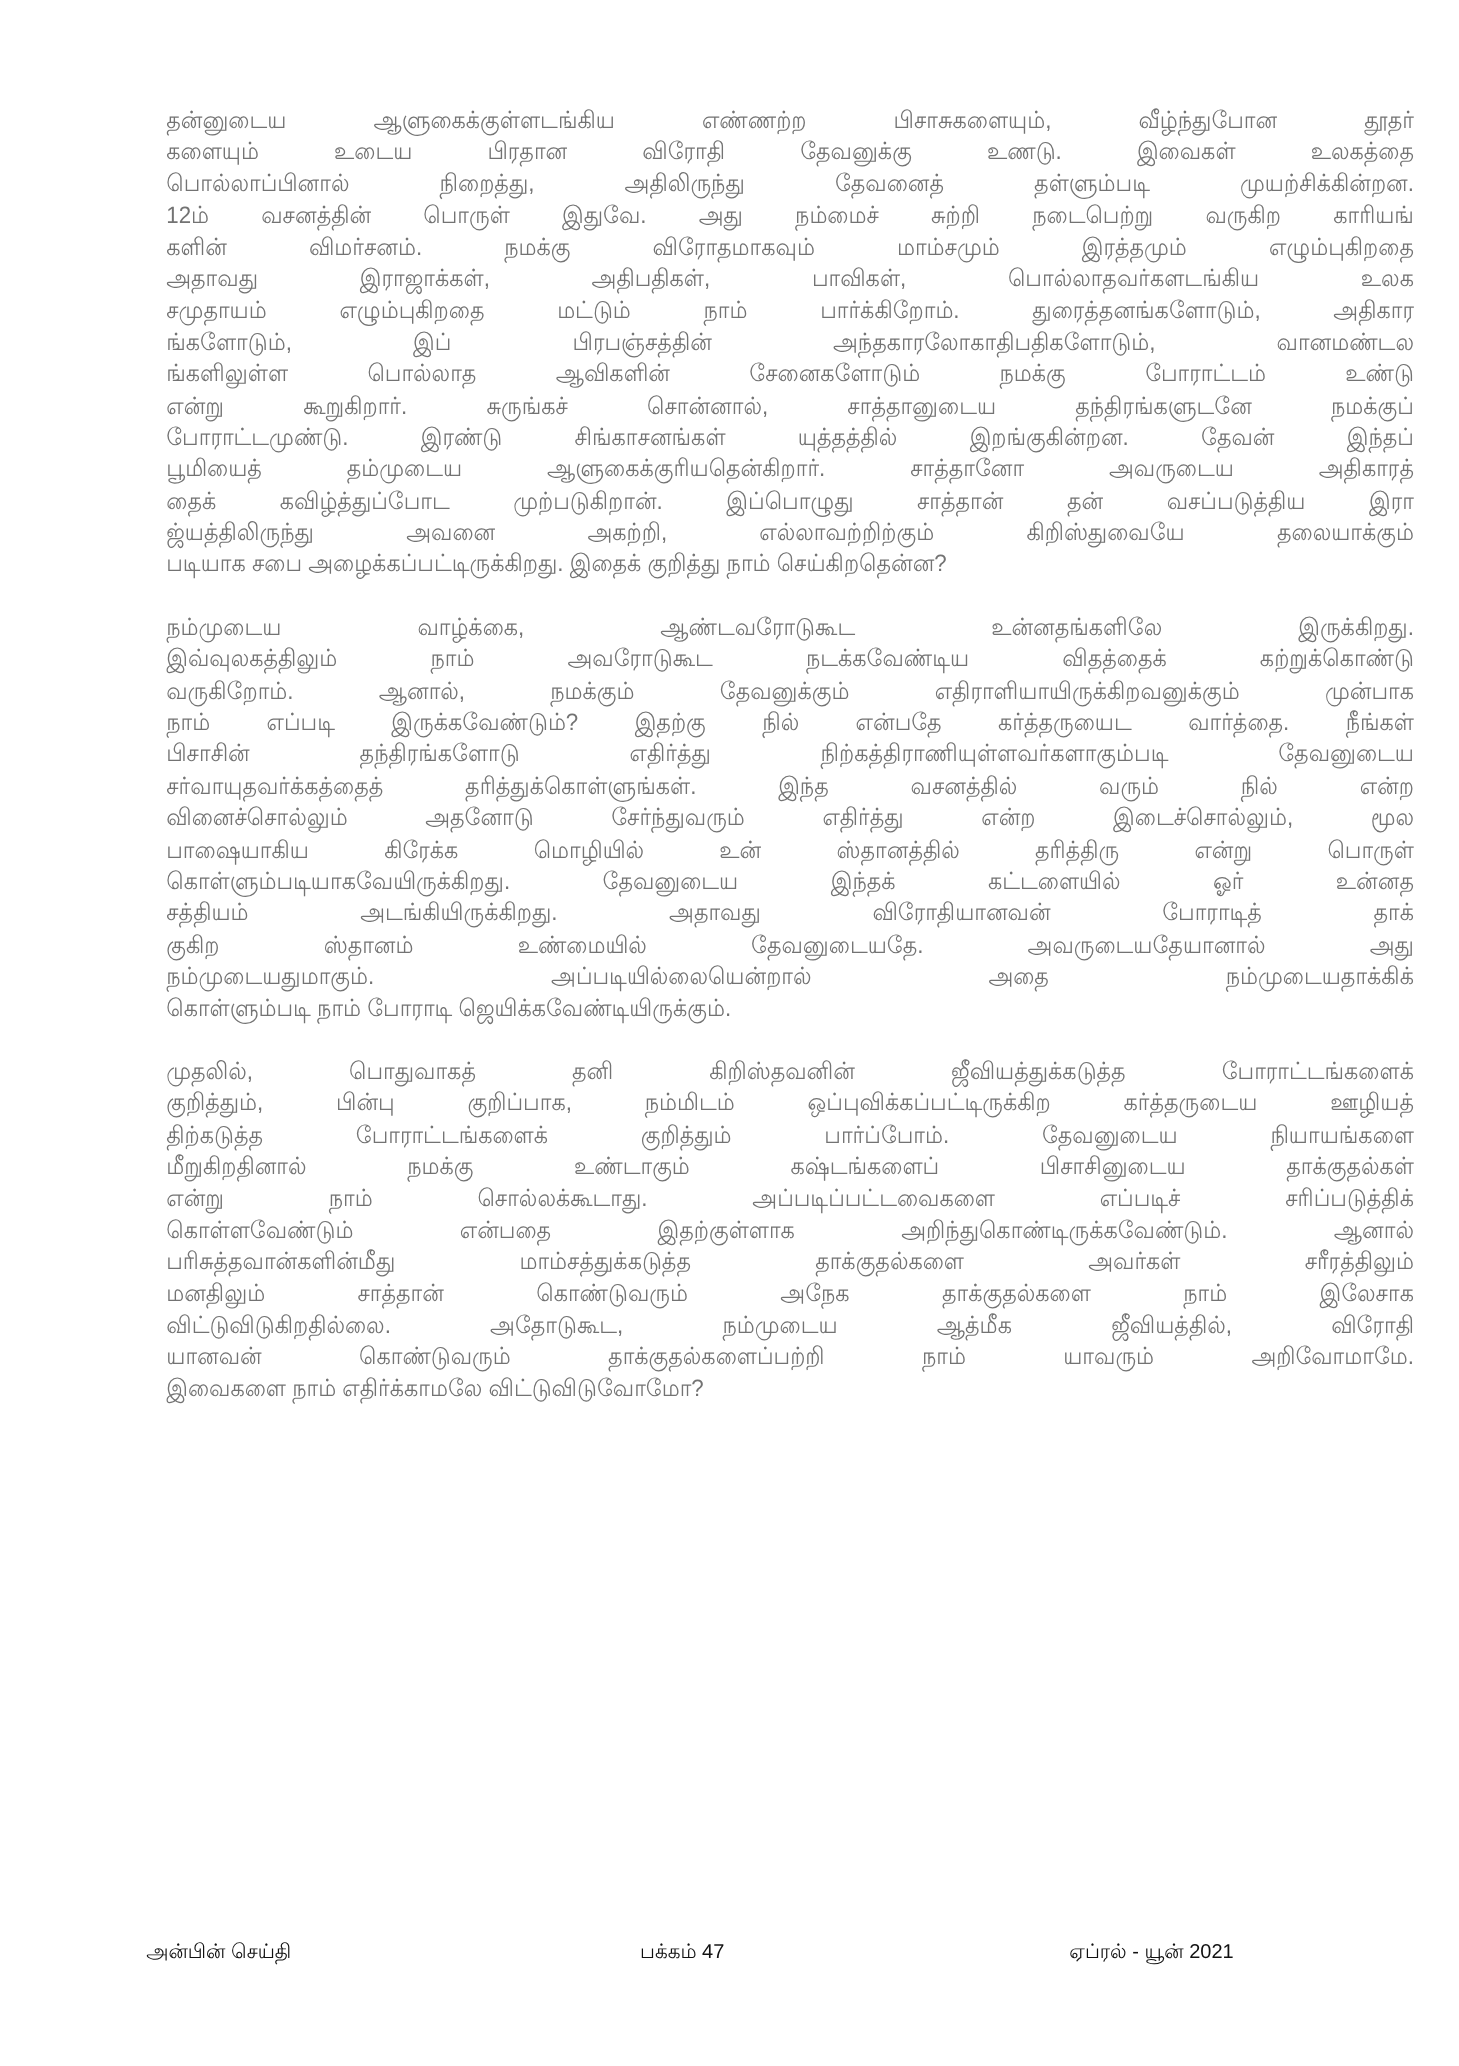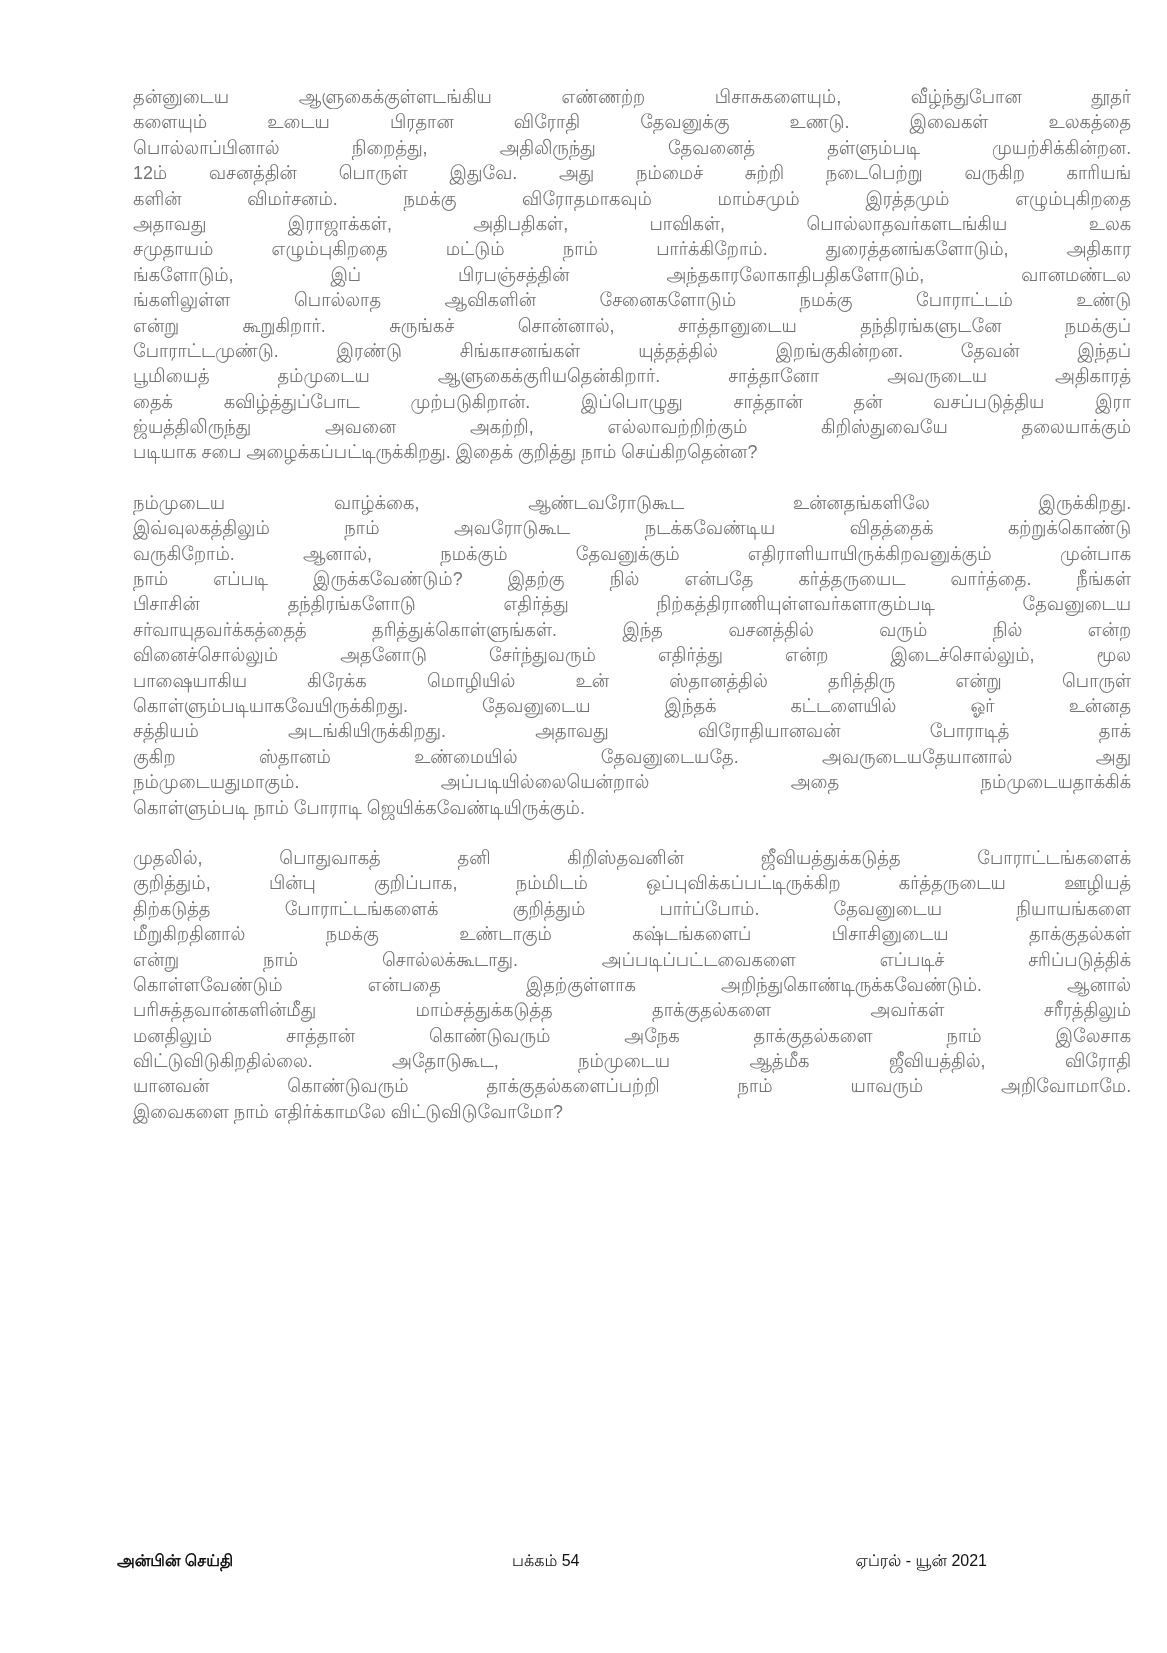--- a/index.html
+++ b/index.html
@@ -20,21 +20,21 @@
     transform-origin: left center;
     width: 106.4%;
   }
   .line.last { text-align-last: left; }
   .footer {
     position: absolute; top: 1552px; left: 117px; width: 870px;
     font-family: "Liberation Sans", "DejaVu Sans", sans-serif;
     font-size: 16px; color: #111;
   }
   .footer span { position: absolute; top: 0; white-space: nowrap; }
-  .f-left { left: 0; font-weight: bold; }
+  .f-left { left: 0; }
   .f-center { left: 395px; }
   .f-right { right: 0; }
 </style>
 </head>
 <body>
 
 <div class="page">
   <div class="para">
     <span class="line">தன்னுடைய ஆளுகைக்குள்ளடங்கிய எண்ணற்ற பிசாசுகளையும், வீழ்ந்துபோன தூதர்</span>
     <span class="line">களையும் உடைய பிரதான விரோதி தேவனுக்கு உணடு. இவைகள் உலகத்தை</span>
@@ -77,15 +77,15 @@
     <span class="line">பரிசுத்தவான்களின்மீது மாம்சத்துக்கடுத்த தாக்குதல்களை அவர்கள் சரீரத்திலும்</span>
     <span class="line">மனதிலும் சாத்தான் கொண்டுவரும் அநேக தாக்குதல்களை நாம் இலேசாக</span>
     <span class="line">விட்டுவிடுகிறதில்லை. அதோடுகூட, நம்முடைய ஆத்மீக ஜீவியத்தில், விரோதி</span>
     <span class="line">யானவன் கொண்டுவரும் தாக்குதல்களைப்பற்றி நாம் யாவரும் அறிவோமாமே.</span>
     <span class="line last">இவைகளை நாம் எதிர்க்காமலே விட்டுவிடுவோமோ?</span>
   </div>
 </div>
 
 <div class="footer">
   <span class="f-left">அன்பின் செய்தி</span>
-  <span class="f-center">பக்கம் 54</span>
+  <span class="f-center">பக்கம் 47</span>
   <span class="f-right">ஏப்ரல் - யூன் 2021</span>
 </div>
 
 </body></html>

